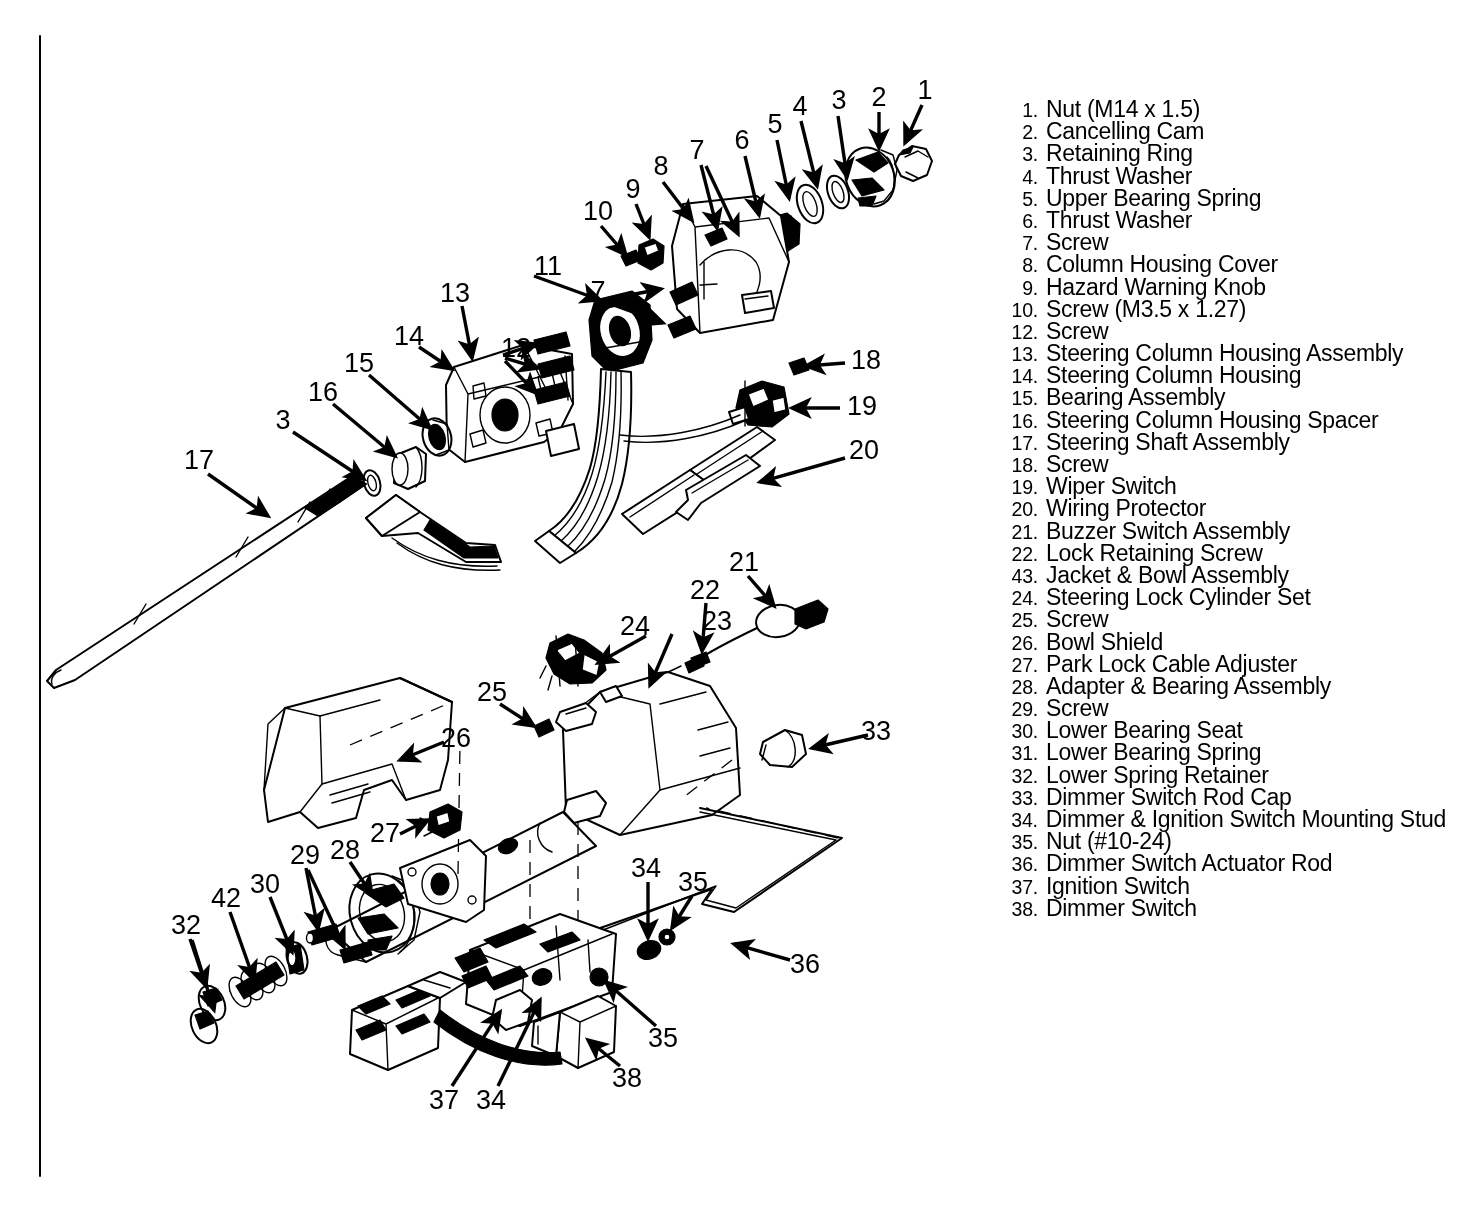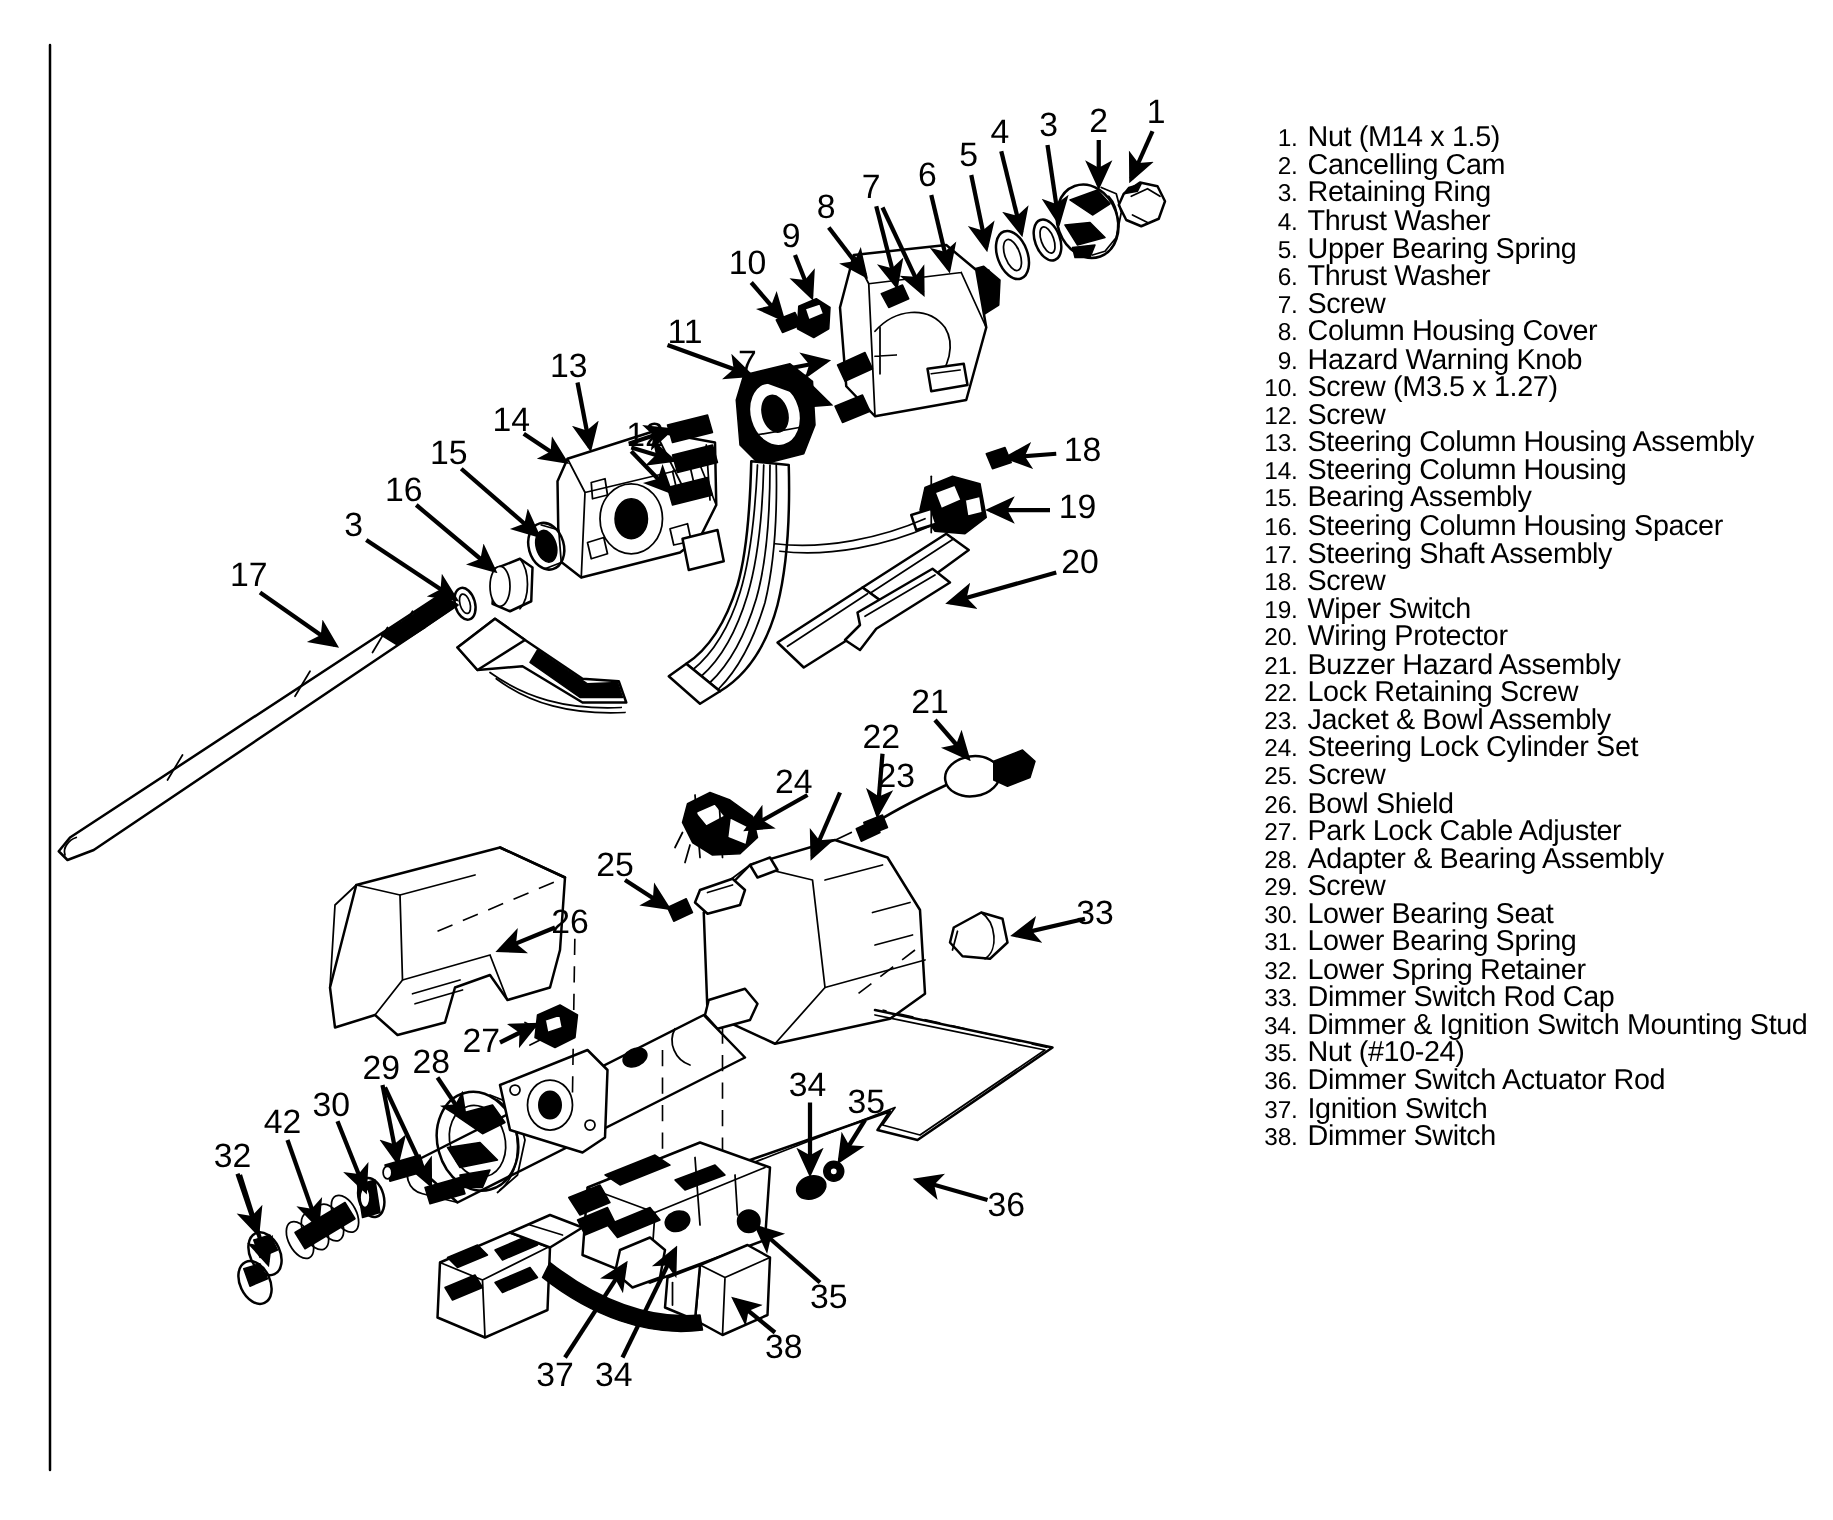--- a/index.html
+++ b/index.html
@@ -568,28 +568,28 @@
       <div class="legend-row">
         <span class="legend-num">19.</span>
         <span class="legend-txt">Wiper Switch</span>
       </div>
       <div class="legend-row">
         <span class="legend-num">20.</span>
         <span class="legend-txt">Wiring Protector</span>
       </div>
       <div class="legend-row">
         <span class="legend-num">21.</span>
-        <span class="legend-txt">Buzzer Hazard Assembly</span>
+        <span class="legend-txt">Buzzer Switch Assembly</span>
       </div>
       <div class="legend-row">
         <span class="legend-num">22.</span>
         <span class="legend-txt">Lock Retaining Screw</span>
       </div>
       <div class="legend-row">
-        <span class="legend-num">23.</span>
+        <span class="legend-num">43.</span>
         <span class="legend-txt">Jacket &amp; Bowl Assembly</span>
       </div>
       <div class="legend-row">
         <span class="legend-num">24.</span>
         <span class="legend-txt">Steering Lock Cylinder Set</span>
       </div>
       <div class="legend-row">
         <span class="legend-num">25.</span>
         <span class="legend-txt">Screw</span>
       </div>

